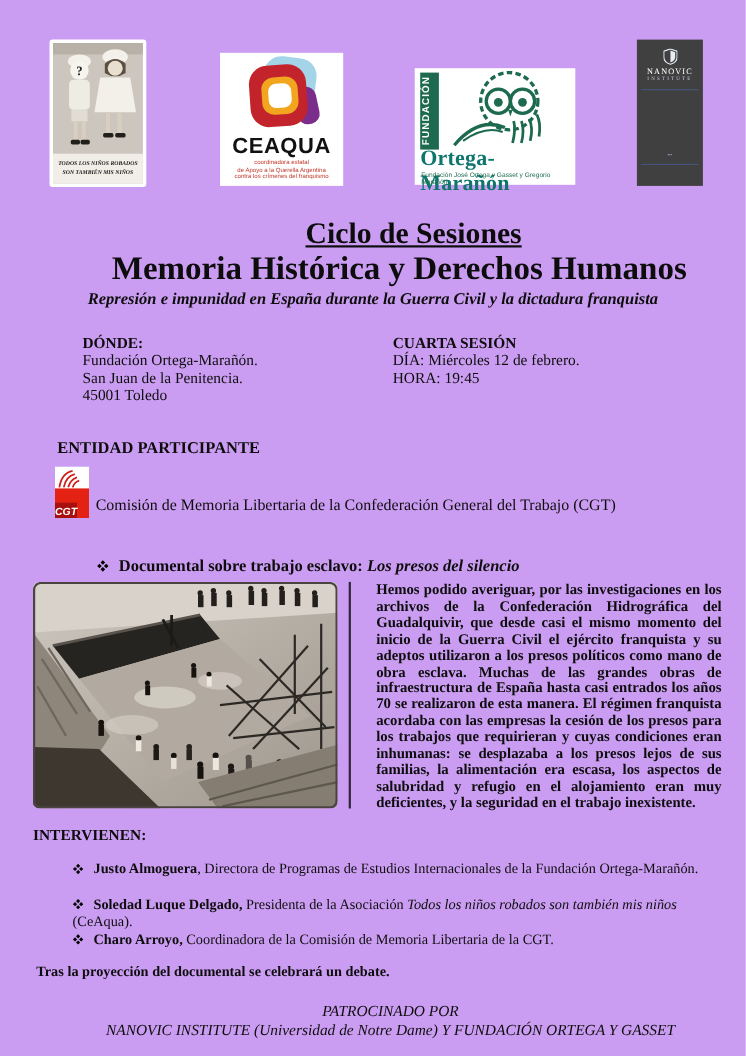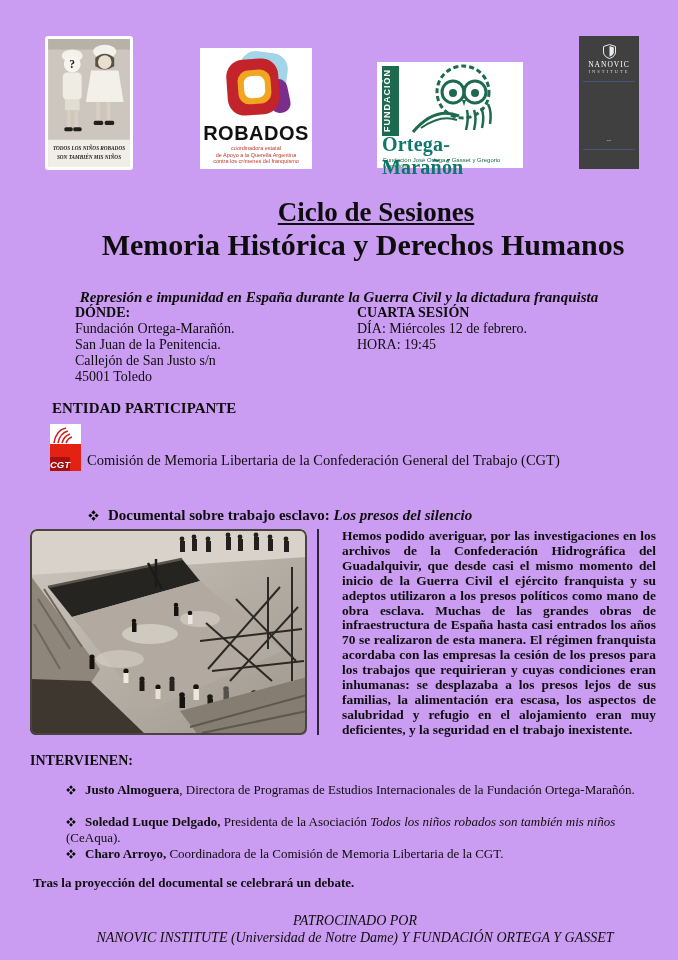--- a/index.html
+++ b/index.html
@@ -27,21 +27,21 @@
   #logo-nanovic{left:579px;top:36px;width:60px;height:133px;background:#404040;color:#fff;text-align:center;
     font-family:"Liberation Serif",serif;}
   .nanovic-shield{margin:8px auto 2px;display:block;}
   .nanovic-name{font-size:7.5px;letter-spacing:1px;line-height:8px;}
   .nanovic-sub{font-size:4.5px;letter-spacing:2px;line-height:6px;color:#cfd6e4;}
   .nanovic-rule{height:0;border-top:1px solid #44547c;margin:6px 4px;}
   .nanovic-mark{font-size:4px;color:#8f9cb8;margin-top:56px;}
   
   .title-1{left:0;top:197px;width:678px;text-align:center;font-size:27px;font-weight:bold;text-decoration:underline;padding-left:37px;}
   .title-2{left:0;top:228px;width:678px;text-align:center;font-size:30px;font-weight:bold;margin-left:24px;}
-  .subtitle{left:0;top:264px;width:678px;text-align:center;font-size:15px;font-weight:bold;font-style:italic;margin-top:25px;}
+  .subtitle{left:0;top:264px;width:678px;text-align:center;font-size:15px;font-weight:bold;font-style:italic;}
   
   .info{font-size:14px;line-height:16px;}
   .info .hd{font-weight:bold;}
   #where{left:75px;top:305px;width:260px;}
   #session{left:357px;top:305px;width:280px;}
   
   #entity-heading{left:52px;top:400px;font-size:15px;font-weight:bold;}
   #cgt-logo{left:50px;top:424px;width:31px;height:47px;}
   #entity-line{left:87px;top:452px;width:560px;font-size:14.5px;}
   
@@ -105,21 +105,21 @@
   </div>
 
   <div class="abs logo-card" id="logo-ceaqua">
     <svg class="blob" width="74" height="72" viewBox="0 0 74 72">
       <rect x="20" y="1" width="48" height="46" rx="16" fill="#a3d4e8" transform="rotate(7 44 24)"></rect>
       <rect x="50" y="28" width="20" height="34" rx="9" fill="#7b2d8b" transform="rotate(-12 60 45)"></rect>
       <rect x="8" y="8" width="52" height="56" rx="17" fill="#c3242b" transform="rotate(-4 34 36)"></rect>
       <rect x="19" y="19" width="33" height="34" rx="11" fill="#f2a51f" transform="rotate(-4 35 36)"></rect>
       <rect x="25" y="25" width="21" height="22" rx="7" fill="#ffffff" transform="rotate(-4 35 36)"></rect>
     </svg>
-    <div class="ceaqua-word">ROBADOS</div>
+    <div class="ceaqua-word">CEAQUA</div>
     <div class="ceaqua-tag">
       <div>coordinadora estatal</div>
       <div>de Apoyo a la Querella Argentina</div>
       <div>contra los crímenes del franquismo</div>
     </div>
   </div>
 
   <div class="abs logo-card" id="logo-ortega">
     <div class="fund-bar">
       <span>FUNDACIÓN</span>
@@ -152,21 +152,20 @@
   </div>
 
   <div class="abs title-1">Ciclo de Sesiones</div>
   <div class="abs title-2">Memoria Histórica y Derechos Humanos</div>
   <div class="abs subtitle">Represión e impunidad en España durante la Guerra Civil y la dictadura franquista</div>
 
   <div class="abs info" id="where">
     <div class="hd">DÓNDE:</div>
     <div>Fundación Ortega-Marañón.</div>
     <div>San Juan de la Penitencia.</div>
-    <div>Callejón de San Justo s/n</div>
     <div>45001 Toledo</div>
   </div>
   <div class="abs info" id="session">
     <div class="hd">CUARTA SESIÓN</div>
     <div>DÍA: Miércoles 12 de febrero.</div>
     <div>HORA: 19:45</div>
   </div>
 
   <div class="abs" id="entity-heading">ENTIDAD PARTICIPANTE</div>
   <svg class="abs" id="cgt-logo" viewBox="0 0 31 47">

